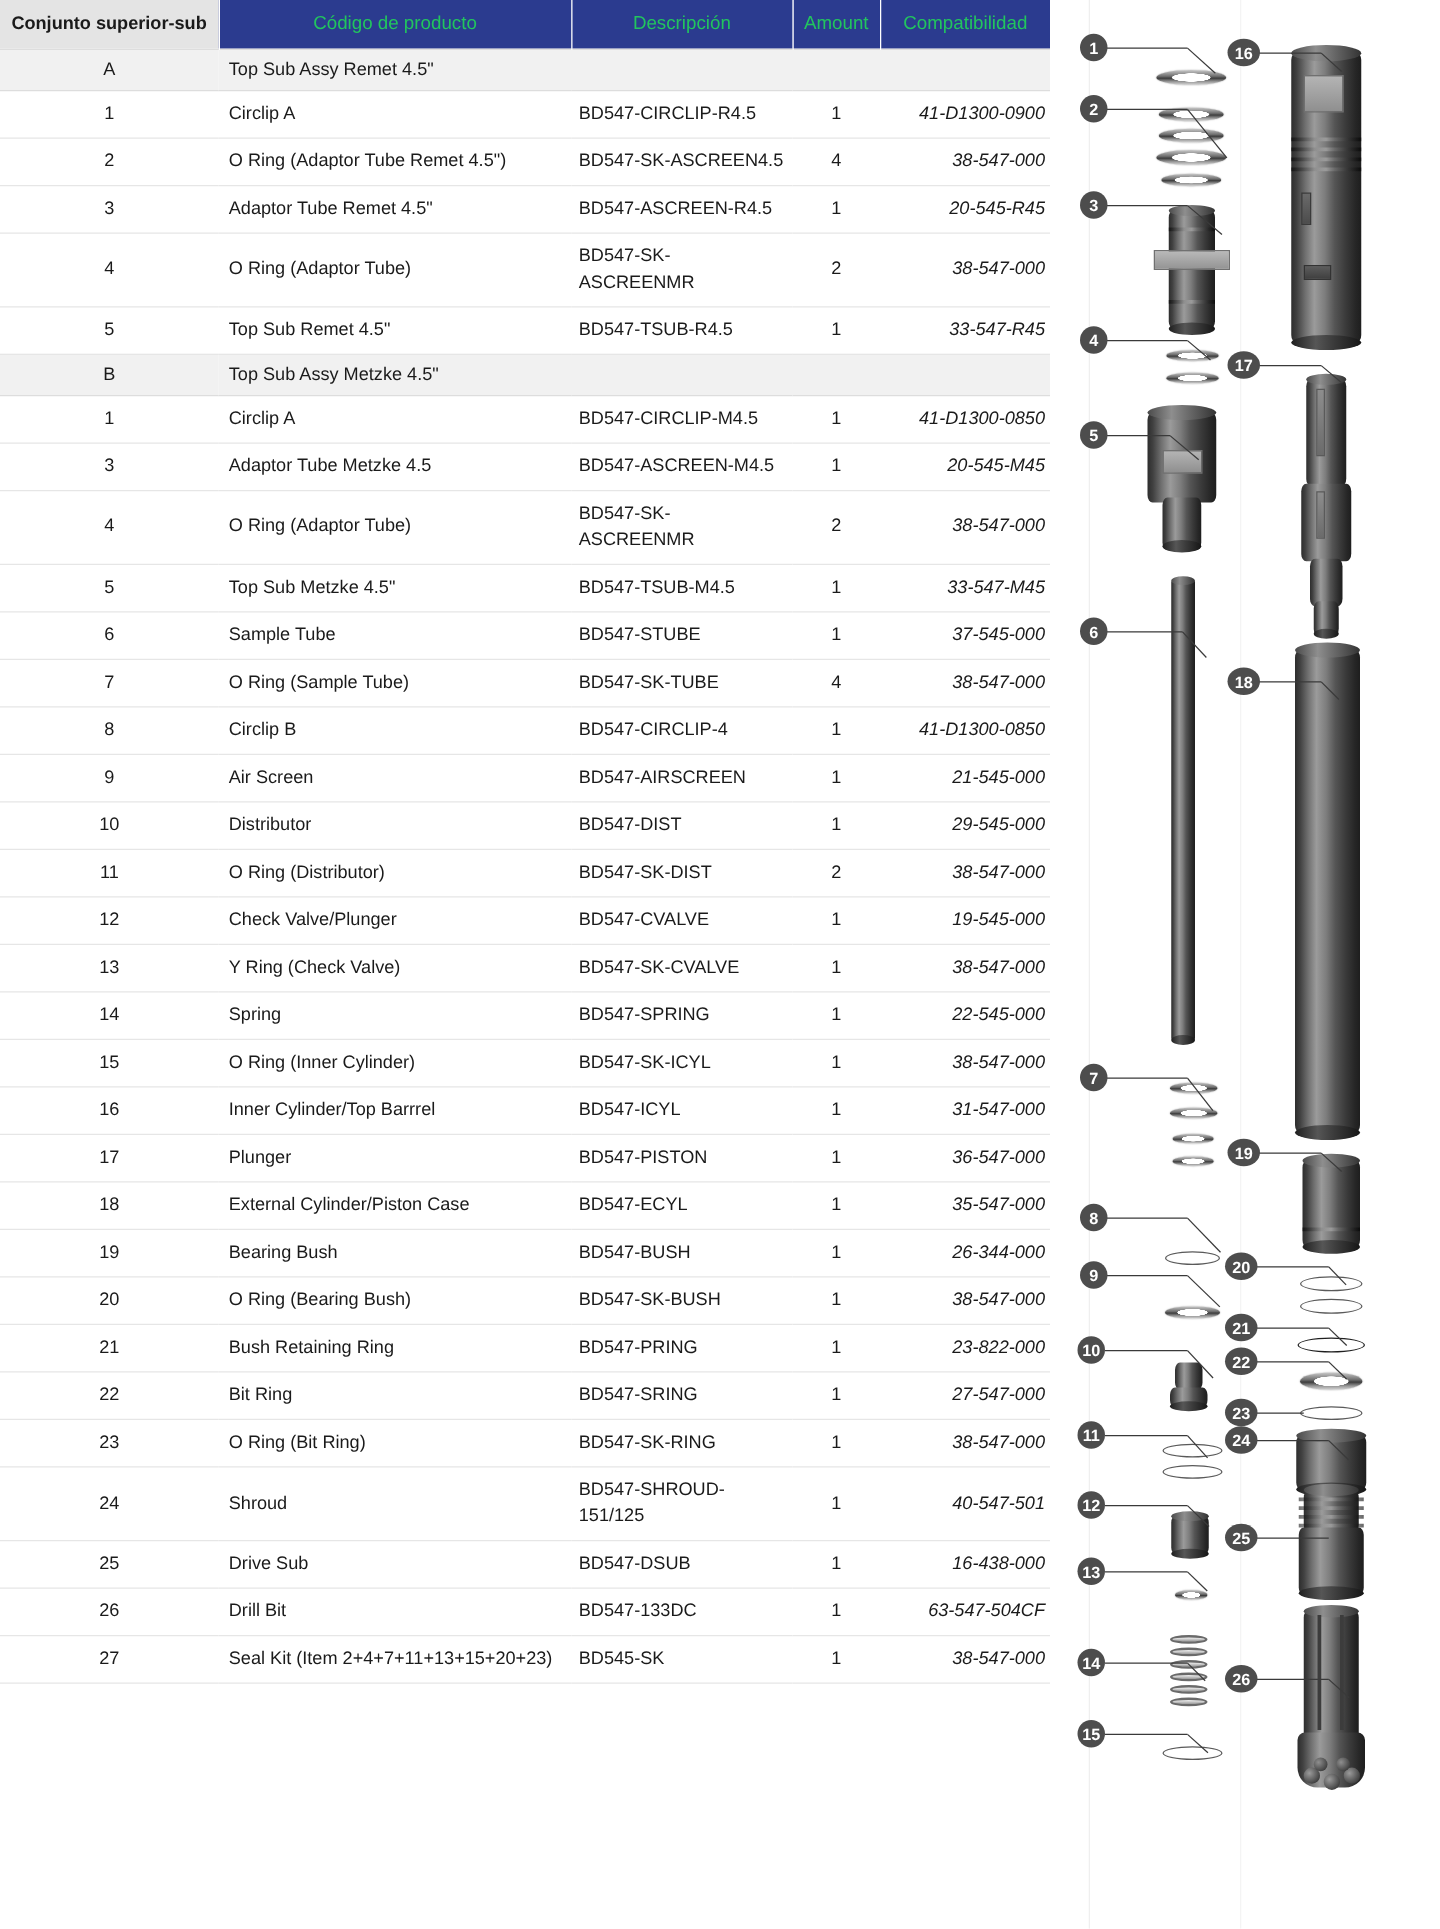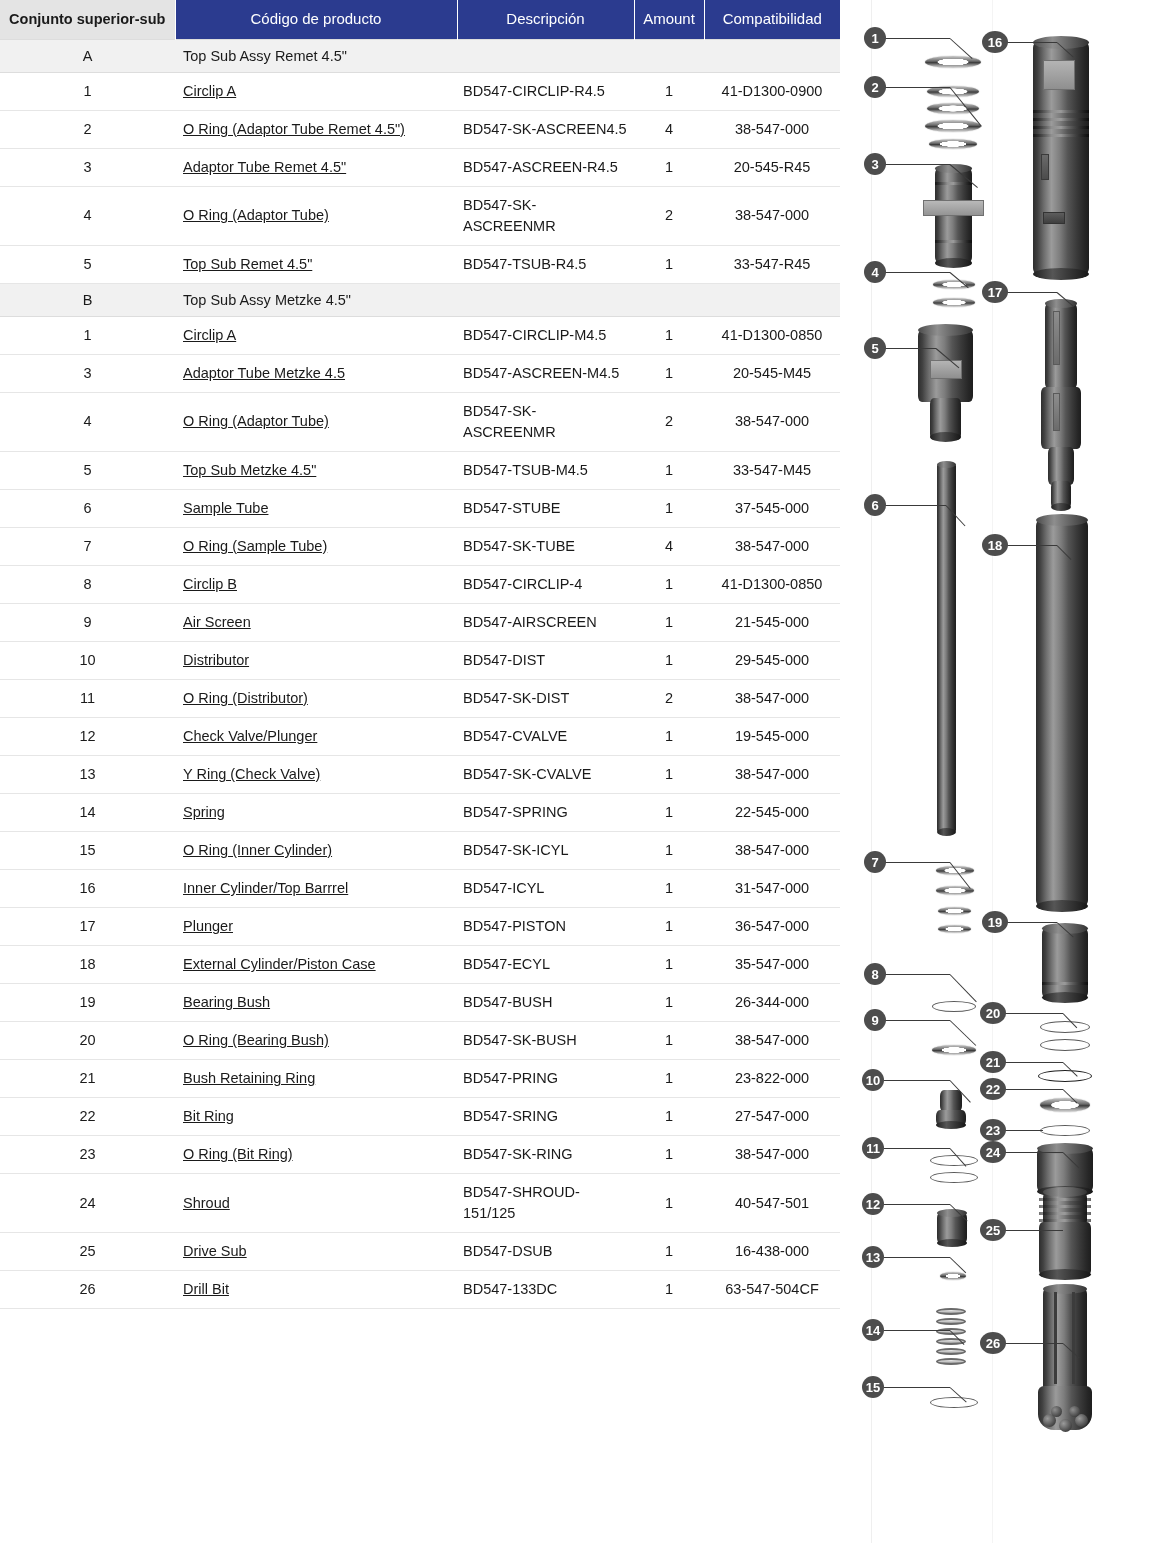--- a/index.html
+++ b/index.html
@@ -25,21 +25,21 @@
     font-size: 14.5px;
   }
   table.parts col.c-id    { width: 175px; }
   table.parts col.c-name  { width: 282px; }
   table.parts col.c-code  { width: 177px; }
   table.parts col.c-amt   { width: 70px; }
   table.parts col.c-comp  { width: 136px; }
 
   tr.hdr th {
     background: #2b3b8f;
-    color: #ffffff;
+    color: #22c55e;
     font-weight: normal;
     font-size: 15px;
     text-align: center;
     vertical-align: middle;
     padding: 10px 4px;
     border-right: 1px solid #ffffff;
     line-height: 1.25;
   }
   tr.hdr th:last-child { border-right: none; }
   tr.hdr th.corner {
@@ -61,24 +61,24 @@
   tr.sect td.nm { padding-left: 8px; text-align: left; }
 
   tr.row td {
     border-bottom: 1px solid #e6e6e6;
     padding: 8px 4px;
     vertical-align: middle;
     font-size: 14.5px;
     line-height: 1.45;
   }
   tr.row td.id   { text-align: center; }
-  tr.row td.nm   { text-align: left;  padding-left: 8px; padding-right: 10px; text-decoration: underline; }
+  tr.row td.nm   { text-align: left;  padding-left: 8px; padding-right: 10px; }
   tr.row td.code { text-align: left;  padding-left: 6px; padding-right: 6px; }
   tr.row td.amt  { text-align: center; }
-  tr.row td.comp { text-align: center; }
+  tr.row td.comp { text-align: right; font-style: italic; }
 
   .hdr2 th { padding-top: 12px; padding-bottom: 12px; }
 
   
   .diagram {
     position: relative;
     flex: 1 1 auto;
     width: 312px;
     height: 1543px;
     background: #ffffff;
@@ -399,20 +399,27 @@
             <td class="amt">1</td>
             <td class="comp">16-438-000</td>
           </tr>
           <tr class="row">
             <td class="id">26</td>
             <td class="nm">Drill Bit</td>
             <td class="code">BD547-133DC</td>
             <td class="amt">1</td>
             <td class="comp">63-547-504CF</td>
           </tr>
+          <tr class="row">
+            <td class="id">27</td>
+            <td class="nm">Seal Kit (Item 2+4+7+11+13+15+20+23)</td>
+            <td class="code">BD545-SK</td>
+            <td class="amt">1</td>
+            <td class="comp">38-547-000</td>
+          </tr>
         </tbody>
     </table>
   </div>
 
   <div class="diagram">
     <div class="divider"></div>
     <div class="divider2"></div>
 
     <div class="part ring" style="left:85px; top:56px; width:56px; height:12px;"></div>
     <div class="lead" style="left:44px; top:38px; width:66px;"></div>

